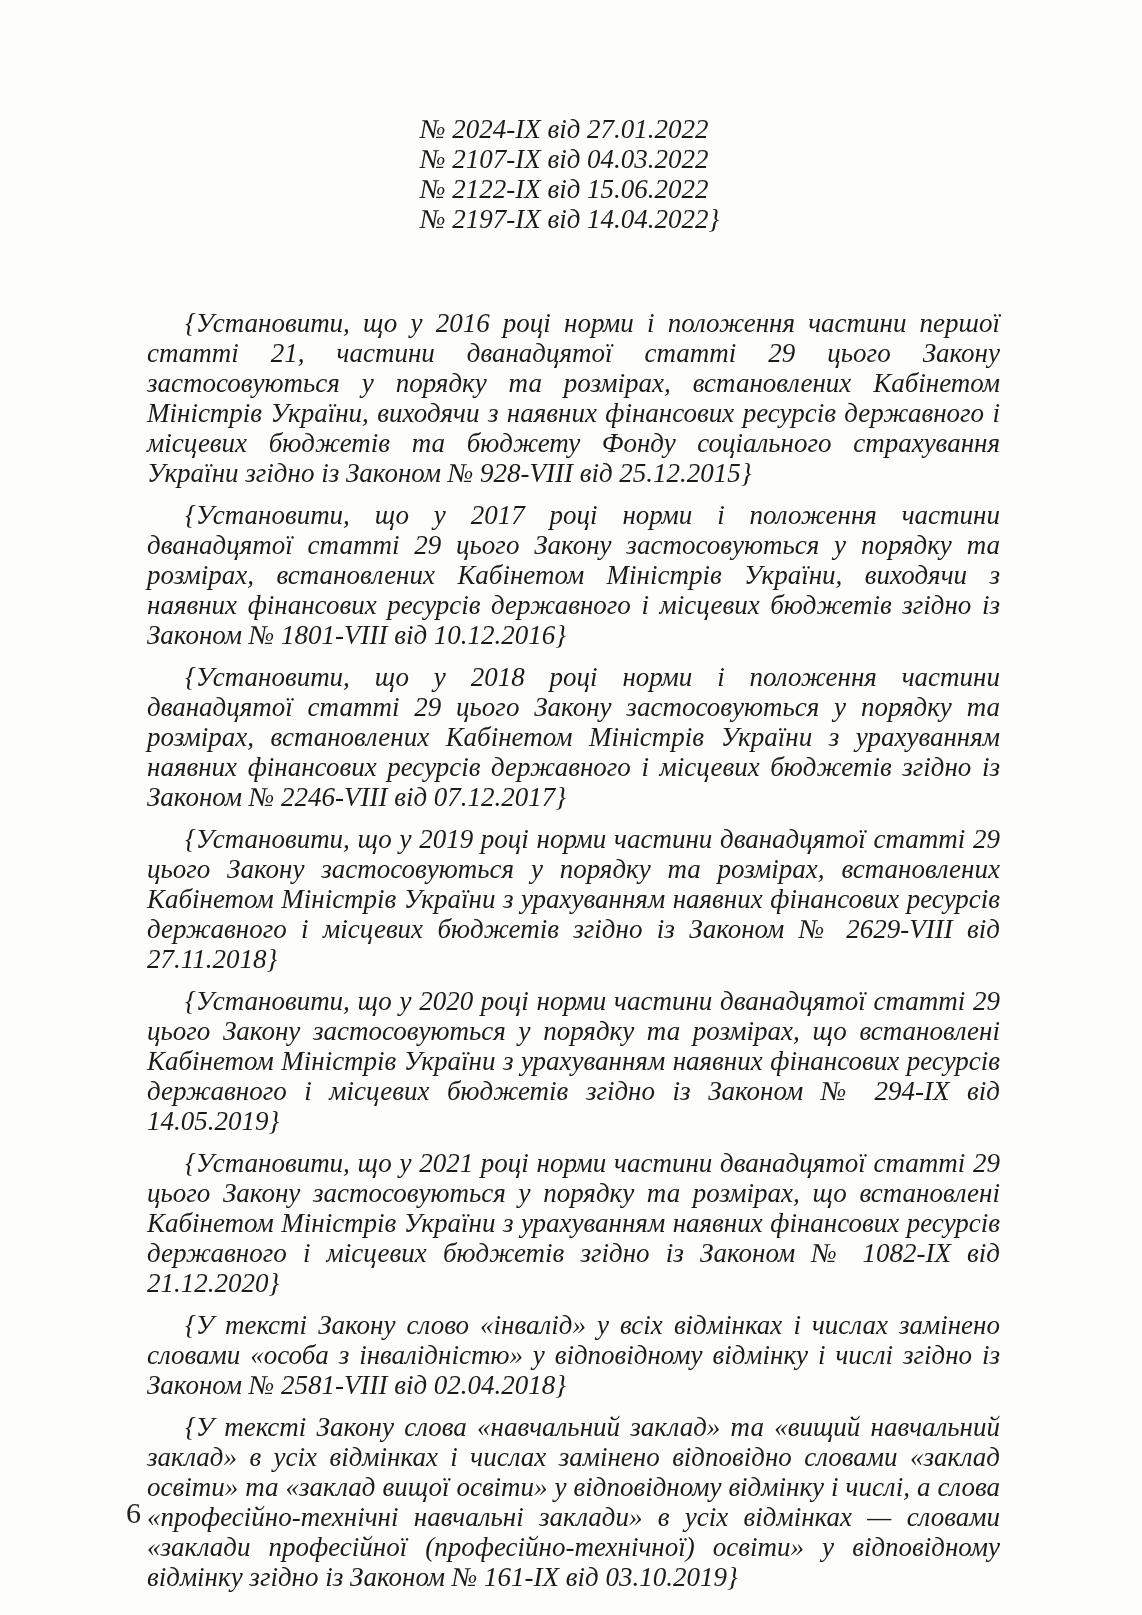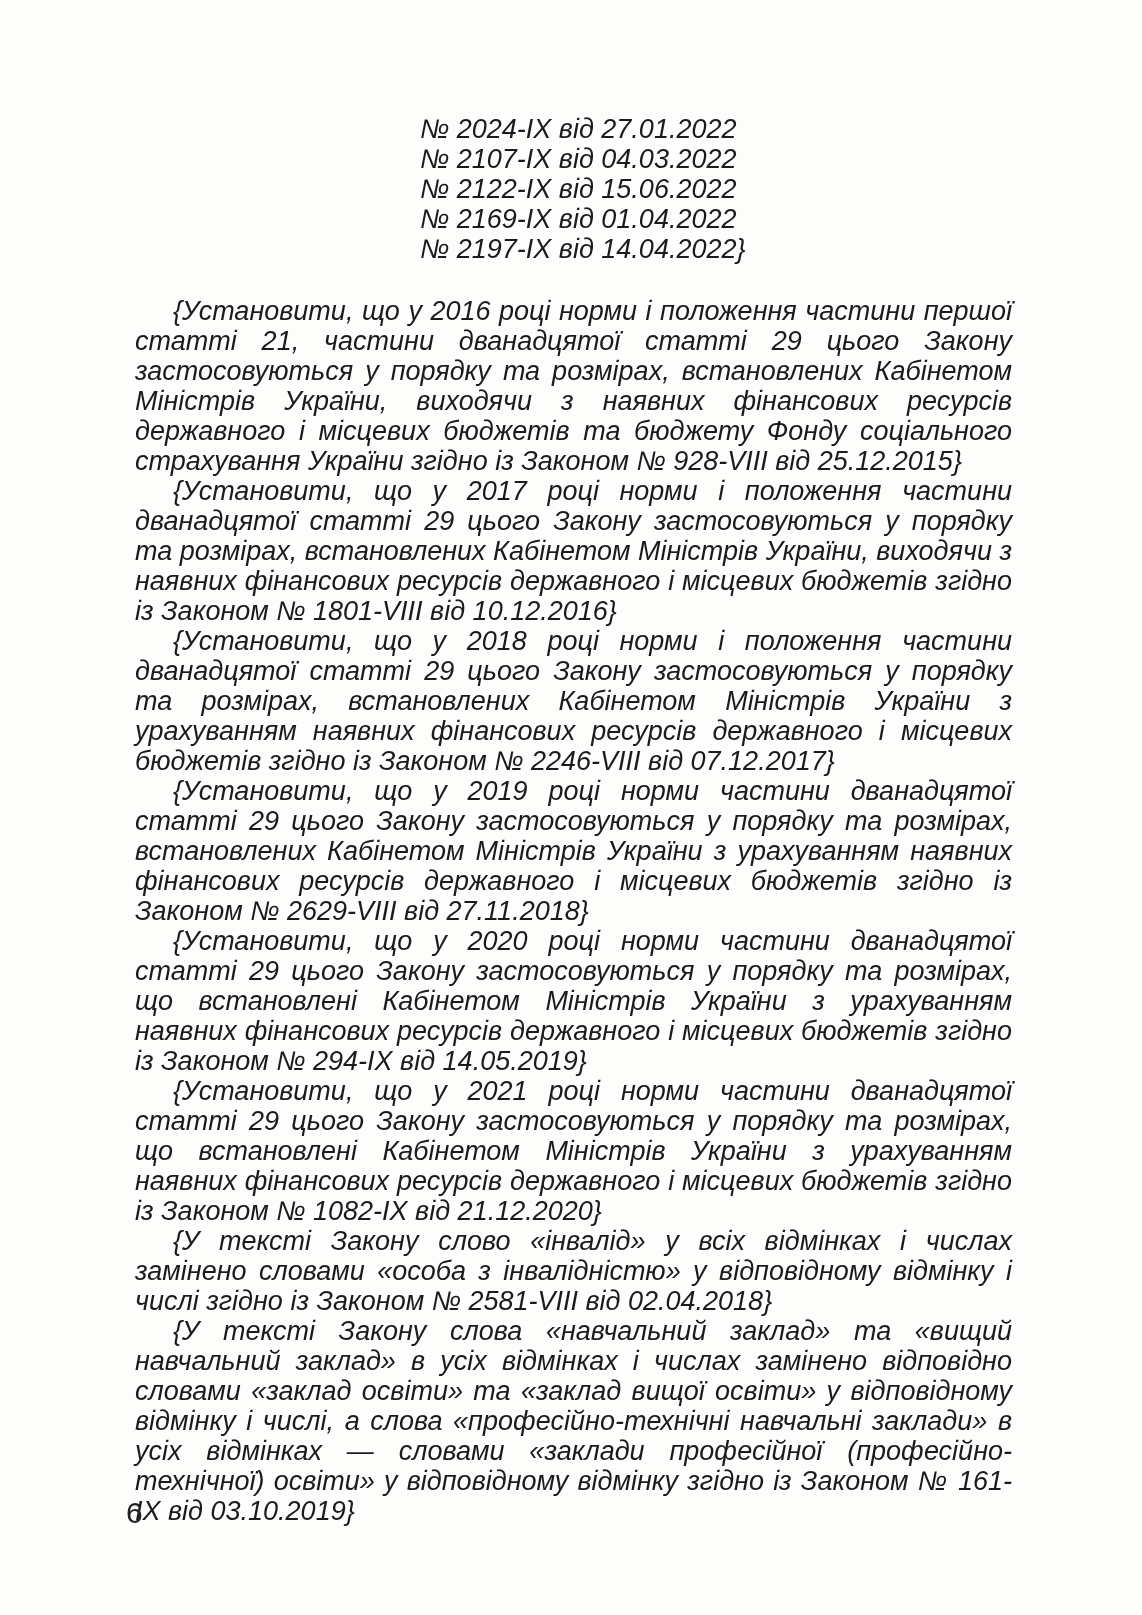--- a/index.html
+++ b/index.html
@@ -6,21 +6,21 @@
     margin: 0;
     padding: 0;
     background: #ffffff;
   }
   .page {
     position: relative;
     width: 1142px;
     height: 1615px;
     background: #fdfdfc;
     color: #1b1b1b;
-    font-family: Liberation Sans, sans-serif;
+    font-family: Liberation Serif, serif;
     overflow: hidden;
   }
   .amendment-list {
     position: absolute;
     top: 114px;
     left: 420px;
     font-style: italic;
     font-size: 27px;
     line-height: 30px;
     white-space: nowrap;
@@ -29,21 +29,21 @@
     position: absolute;
     top: 296px;
     left: 135px;
     width: 877px;
     font-style: italic;
     font-size: 27px;
     line-height: 30px;
     text-align: justify;
   }
   .body-text p {
-    margin: 0;
+    margin: 12px;
     padding: 0;
     text-indent: 38px;
   }
   .page-number {
     position: absolute;
     left: 126px;
     top: 1496px;
     font-size: 30px;
     line-height: 34px;
     font-style: normal;
@@ -52,21 +52,20 @@
 </style>
 </head>
 <body>
 
 <div class="page">
 
   <div class="amendment-list">
     <div>№ 2024-IX від 27.01.2022</div>
     <div>№ 2107-IX від 04.03.2022</div>
     <div>№ 2122-IX від 15.06.2022</div>
-    <div>№ 2169-IX від 01.04.2022</div>
     <div>№ 2197-IX від 14.04.2022}</div>
   </div>
 
   <div class="body-text">
     <p>{Установити, що у 2016 році норми і положення частини першої статті 21, частини дванадцятої статті 29 цього Закону застосовуються у порядку та розмірах, встановлених Кабінетом Міністрів України, виходячи з наявних фінансових ресурсів державного і місцевих бюджетів та бюджету Фонду соціального страхування України згідно із Законом № 928-VIII від 25.12.2015}</p>
     <p>{Установити, що у 2017 році норми і положення частини дванадцятої статті 29 цього Закону застосовуються у порядку та розмірах, встановлених Кабінетом Міністрів України, виходячи з наявних фінансових ресурсів державного і місцевих бюджетів згідно із Законом № 1801-VIII від 10.12.2016}</p>
     <p>{Установити, що у 2018 році норми і положення частини дванадцятої статті 29 цього Закону застосовуються у порядку та розмірах, встановлених Кабінетом Міністрів України з урахуванням наявних фінансових ресурсів державного і місцевих бюджетів згідно із Законом № 2246-VIII від 07.12.2017}</p>
     <p>{Установити, що у 2019 році норми частини дванадцятої статті 29 цього Закону застосовуються у порядку та розмірах, встановлених Кабінетом Міністрів України з урахуванням наявних фінансових ресурсів державного і місцевих бюджетів згідно із Законом № 2629-VIII від 27.11.2018}</p>
     <p>{Установити, що у 2020 році норми частини дванадцятої статті 29 цього Закону застосовуються у порядку та розмірах, що встановлені Кабінетом Міністрів України з урахуванням наявних фінансових ресурсів державного і місцевих бюджетів згідно із Законом  № 294-IX від 14.05.2019}</p>
     <p>{Установити, що у 2021 році норми частини дванадцятої статті 29 цього Закону застосовуються у порядку та розмірах, що встановлені Кабінетом Міністрів України з урахуванням наявних фінансових ресурсів державного і місцевих бюджетів згідно із Законом № 1082-IX від 21.12.2020}</p>

